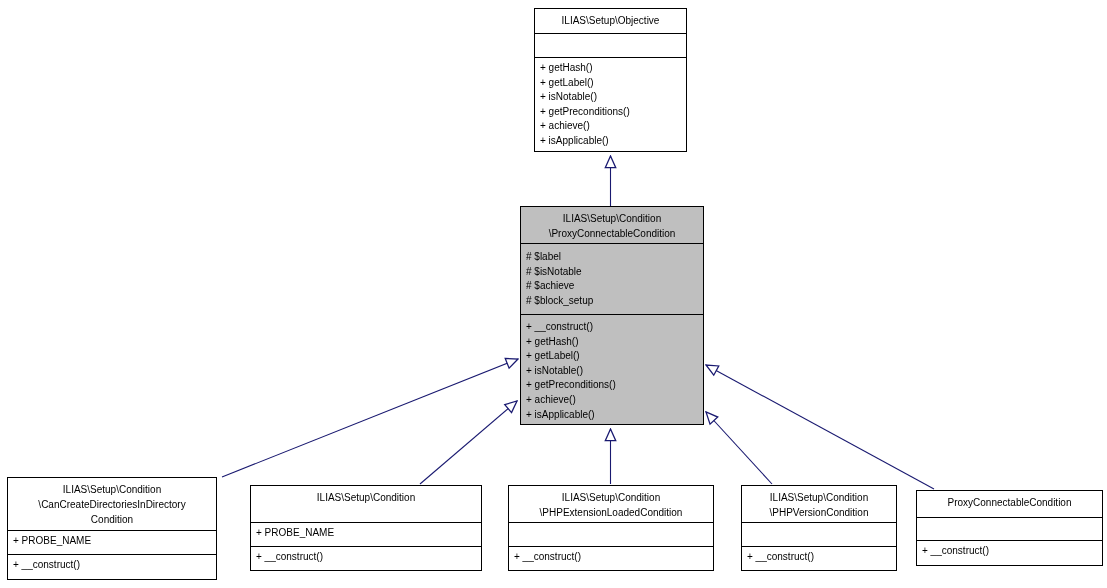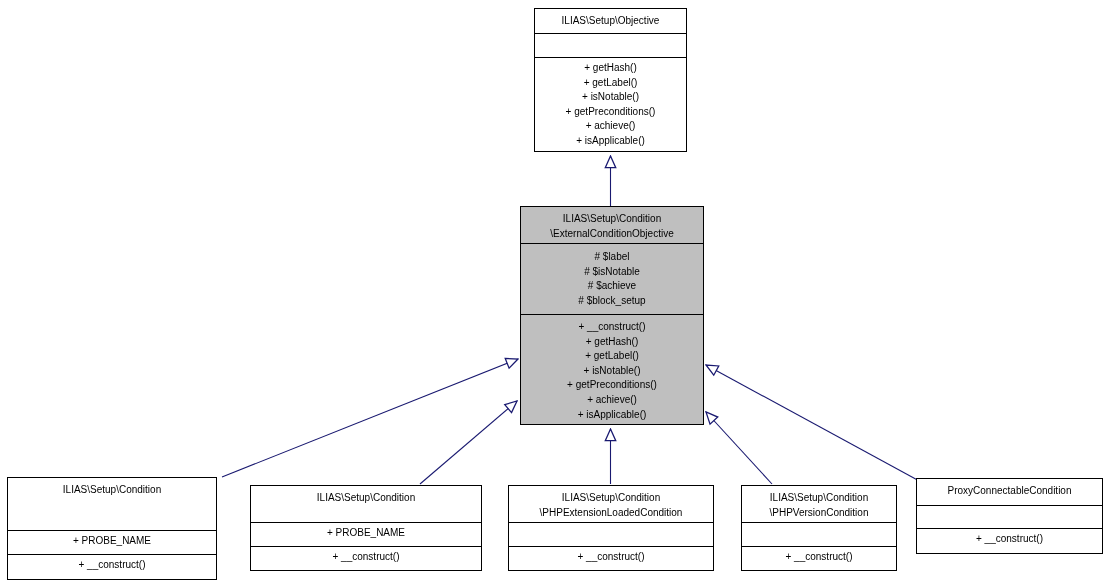--- a/index.html
+++ b/index.html
@@ -25,21 +25,21 @@
     border: 1px solid #000000;
     box-sizing: border-box;
     z-index: 2;
   }
   .uml-box.hl { background: #bfbfbf; }
   .sec {
     box-sizing: border-box;
     padding: 3px 5px;
     overflow: hidden;
   }
-  .sec + .sec { border-top: 1px solid #000000; text-align: center; }
+  .sec + .sec { border-top: 1px solid #000000; }
   .sec.title { text-align: center; padding-top: 4px; }
   .line {
     line-height: 14.6px;
     white-space: nowrap;
   }
   .title .line { line-height: 15px; }
 </style>
 </head>
 <body>
 
@@ -72,21 +72,21 @@
       <div class="line">+ isNotable()</div>
       <div class="line">+ getPreconditions()</div>
       <div class="line">+ achieve()</div>
       <div class="line">+ isApplicable()</div>
     </div>
   </div>
 
   <div class="uml-box hl" style="left:520px; top:206px; width:184px;">
     <div class="sec title" style="height:36px;">
       <div class="line">ILIAS\Setup\Condition</div>
-      <div class="line">\ExternalConditionObjective</div>
+      <div class="line">\ProxyConnectableCondition</div>
     </div>
     <div class="sec" style="height:71px; padding-top:6px;">
       <div class="line"># $label</div>
       <div class="line"># $isNotable</div>
       <div class="line"># $achieve</div>
       <div class="line"># $block_setup</div>
     </div>
     <div class="sec" style="height:110px; padding-top:5px;">
       <div class="line">+ __construct()</div>
       <div class="line">+ getHash()</div>
@@ -94,20 +94,22 @@
       <div class="line">+ isNotable()</div>
       <div class="line">+ getPreconditions()</div>
       <div class="line">+ achieve()</div>
       <div class="line">+ isApplicable()</div>
     </div>
   </div>
 
   <div class="uml-box" style="left:7px; top:477px; width:210px;">
     <div class="sec title" style="height:52px;">
       <div class="line">ILIAS\Setup\Condition</div>
+      <div class="line">\CanCreateDirectoriesInDirectory</div>
+      <div class="line">Condition</div>
     </div>
     <div class="sec" style="height:24px;">
       <div class="line">+ PROBE_NAME</div>
     </div>
     <div class="sec" style="height:25px;">
       <div class="line">+ __construct()</div>
     </div>
   </div>
 
   <div class="uml-box" style="left:250px; top:485px; width:232px;">
@@ -137,21 +139,21 @@
     <div class="sec title" style="height:36px;">
       <div class="line">ILIAS\Setup\Condition</div>
       <div class="line">\PHPVersionCondition</div>
     </div>
     <div class="sec" style="height:24px;"></div>
     <div class="sec" style="height:24px;">
       <div class="line">+ __construct()</div>
     </div>
   </div>
 
-  <div class="uml-box" style="left:916px; top:478px; width:187px;">
+  <div class="uml-box" style="left:916px; top:490px; width:187px;">
     <div class="sec title" style="height:26px;">
       <div class="line">ProxyConnectableCondition</div>
     </div>
     <div class="sec" style="height:23px;"></div>
     <div class="sec" style="height:25px;">
       <div class="line">+ __construct()</div>
     </div>
   </div>
 
 </div>

